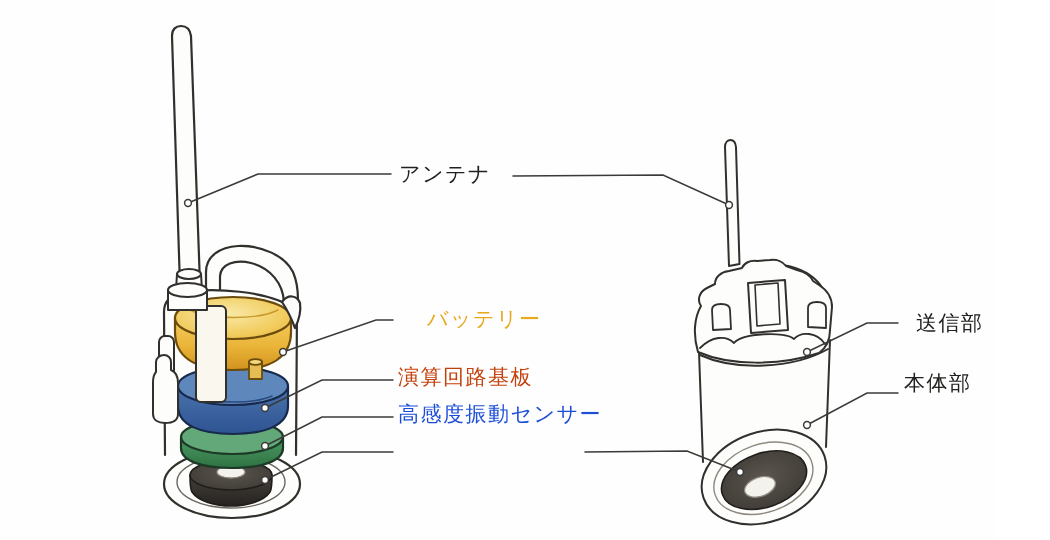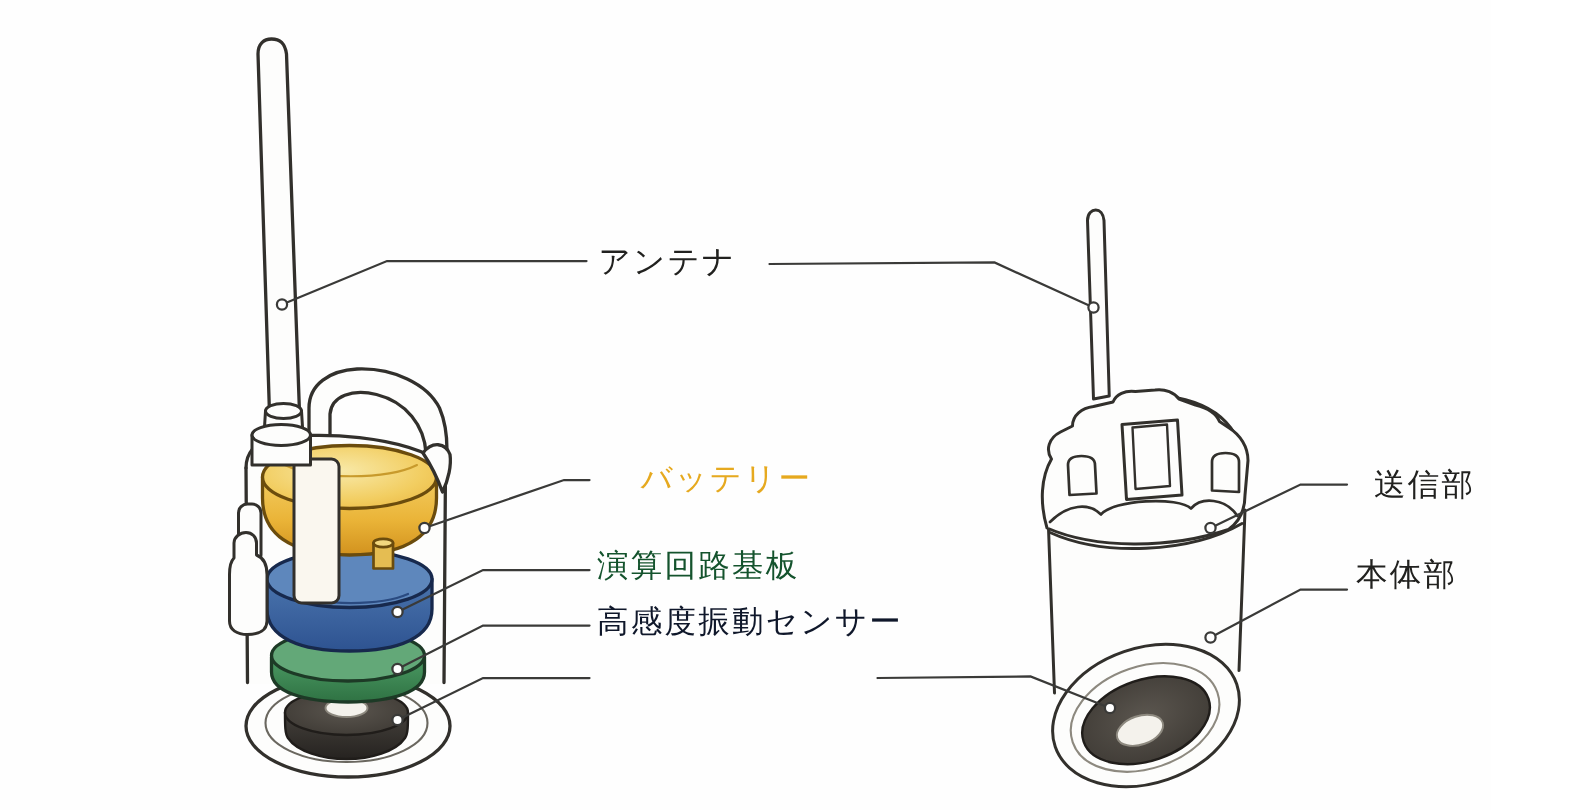--- a/index.html
+++ b/index.html
@@ -6,22 +6,22 @@
   #stage{
     position:relative;width:994px;height:540px;background:#fefefe;
     font-family:"DejaVu Sans","Liberation Sans",sans-serif;overflow:hidden;
   }
   #artwork{position:absolute;left:0;top:0;}
   .lbl{
     position:absolute;font-size:21px;line-height:23px;letter-spacing:1.5px;
     color:#21211f;white-space:nowrap;font-weight:500;
   }
   .lbl-battery{color:#e6a91f;}
-  .lbl-board{color:#14532d;}
-  .lbl-sensor{color:#0f172a;}
+  .lbl-board{color:#c2410c;}
+  .lbl-sensor{color:#1d4ed8;}
 </style>
 </head>
 <body>
 
 <div id="stage">
 
   <svg id="artwork" width="1050" height="540" viewBox="0 0 1050 540">
     <defs>
       <linearGradient id="goldSide" x1="0" y1="0" x2="0" y2="1">
         <stop offset="0" stop-color="#f3cc60"></stop>

